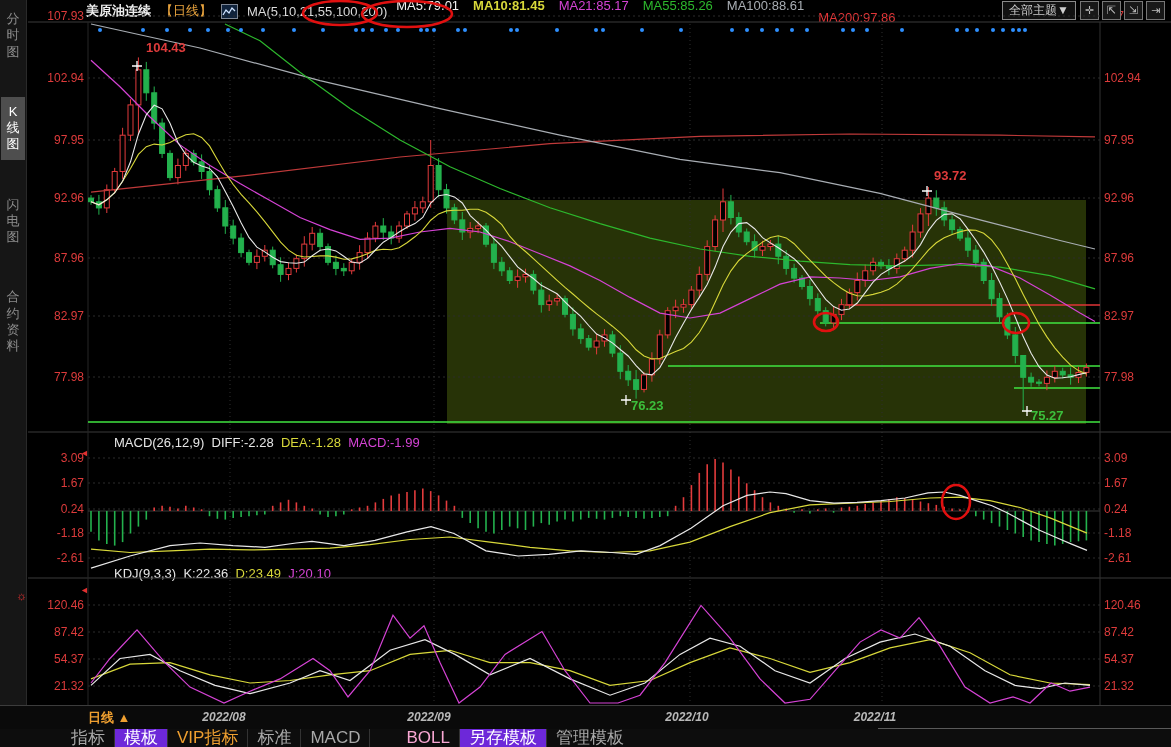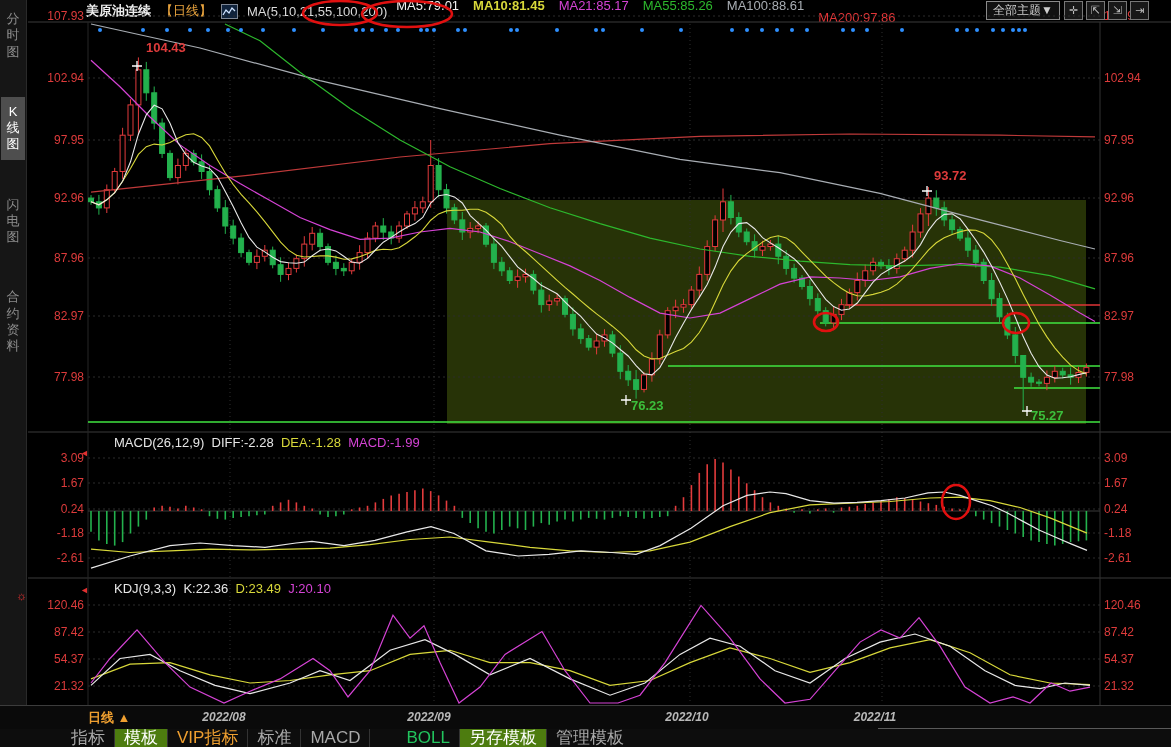--- a/index.html
+++ b/index.html
@@ -12,40 +12,40 @@
   .side-item.active{background:#4e4e4e;color:#fff;}
   
   #header{position:absolute;left:28px;top:0;right:0;height:22px;display:flex;align-items:center;
           gap:9px;font-size:13px;white-space:nowrap;z-index:2;}
   #symbol{color:#eee;font-weight:bold;margin-left:58px;}
   #period-tag{color:#e8a33d;}
   .chart-ico{display:inline-block;width:15px;height:13px;border:1px solid #7e8694;background:#10233c;position:relative;}
   .chart-ico svg{position:absolute;left:0;top:0;}
   #ma-settings{color:#dcdcdc;}
   #ma-values{display:flex;gap:14px;}
-  #header-right{position:absolute;right:22px;top:1px;display:flex;gap:4px;align-items:center;}
+  #header-right{position:absolute;right:6px;top:1px;display:flex;gap:4px;align-items:center;}
   #theme-btn{border:1px solid #8a8a8a;color:#cfcfcf;font-size:12px;padding:0 6px;height:17px;line-height:17px;cursor:pointer;background:#111;}
   .win-ico{width:17px;height:17px;border:1px solid #777;color:#bbb;font-size:11px;line-height:16px;text-align:center;cursor:pointer;background:#181818;}
   
   .axis-label{position:absolute;font-size:12px;color:#dd3b3b;z-index:1;}
   .axis-label.left{width:58px;text-align:right;left:26px;}
   .axis-label.right{left:1104px;text-align:left;}
   .pane-head{position:absolute;left:90px;font-size:13px;z-index:2;white-space:nowrap;margin-left:24px;}
   .pane-head .w{color:#e6e6e6;} .pane-head .y{color:#d8d83a;} .pane-head .m{color:#d543d5;}
   
   #timeline{position:absolute;left:0;top:705px;width:1171px;height:23px;background:#0a0a0a;
             border-top:1px solid #3c3c3c;border-bottom:1px solid #3c3c3c;z-index:2;}
   #period-label{position:absolute;left:88px;top:3px;color:#f0a030;font-weight:bold;font-size:13px;cursor:pointer;}
   .date-label{position:absolute;top:4px;color:#b8b8b8;font-size:12px;font-weight:bold;transform:translateX(-50%);font-style:italic;}
   #scroll-hint{position:absolute;left:878px;top:22px;width:293px;height:1px;background:#5a5a5a;}
   #tabbar{position:absolute;left:0;top:729px;width:1171px;height:18px;background:#0d0d0d;display:flex;
           align-items:center;padding-left:62px;z-index:2;}
   .tab{font-size:17px;color:#a8a8a8;padding:0 9px;height:18px;line-height:18px;cursor:pointer;border-left:1px solid #333;}
   .tab:first-child{border-left:none;}
-  .tab.active{background:#4d7c0f;color:#fff;}
+  .tab.active{background:#6d28d9;color:#fff;}
   
   #chart-svg{position:absolute;left:0;top:0;z-index:3;pointer-events:none;}
   #plot-region{position:absolute;left:88px;top:22px;width:1012px;height:683px;z-index:1;}
   .deco{position:absolute;color:#e03030;z-index:2;font-size:9px;}
 </style>
 </head>
 <body>
 
 <div id="app">
 
@@ -83,21 +83,21 @@
         </span>
     </span>
   </div>
 
   <div class="pane-head" style="top:435px;">
     <span class="w">MACD(26,12,9)</span>&nbsp;
     <span class="w">DIFF:-2.28</span>&nbsp;
     <span class="y">DEA:-1.28</span>&nbsp;
     <span class="m">MACD:-1.99</span>
   </div>
-  <div class="pane-head" style="top:581px;">
+  <div class="pane-head" style="top:566px;">
     <span class="w">KDJ(9,3,3)</span>&nbsp;
     <span class="w">K:22.36</span>&nbsp;
     <span class="y">D:23.49</span>&nbsp;
     <span class="m">J:20.10</span>
   </div>
 
   <span class="deco" style="left:16px;top:589px;font-size:12px;">☼</span>
   <span class="deco" style="left:80px;top:448px;">◄</span>
   <span class="deco" style="left:80px;top:585px;">◄</span>
 
@@ -592,21 +592,21 @@
     <span id="date-labels"><span class="date-label" style="left: 224px;">2022/08</span><span class="date-label" style="left: 429px;">2022/09</span><span class="date-label" style="left: 687px;">2022/10</span><span class="date-label" style="left: 875px;">2022/11</span></span>
     <span id="scroll-hint"></span>
   </div>
 
   <div id="tabbar">
       <span class="tab" style="color: rgb(168, 168, 168);">指标</span>
       <span class="tab active" style="color: rgb(255, 255, 255);">模板</span>
       <span class="tab" style="color: rgb(240, 160, 48);">VIP指标</span>
       <span class="tab" style="color: rgb(168, 168, 168);">标准</span>
       <span class="tab" style="color: rgb(168, 168, 168);">MACD</span>
-      <span class="tab" style="color: #22c55e; padding-left: 36px;">BOLL</span>
+      <span class="tab" style="color: #f9a8d4; padding-left: 36px;">BOLL</span>
       <span class="tab active" style="color: rgb(255, 255, 255);">另存模板</span>
       <span class="tab" style="color: rgb(168, 168, 168);">管理模板</span>
     </div>
 
 <div class="axis-label left" style="top: 9px;">107.93</div>
     <div class="axis-label right" style="top: 9px;">107.93</div>
     <div class="axis-label left" style="top: 71px;">102.94</div>
     <div class="axis-label right" style="top: 71px;">102.94</div>
     <div class="axis-label left" style="top: 133px;">97.95</div>
     <div class="axis-label right" style="top: 133px;">97.95</div>

